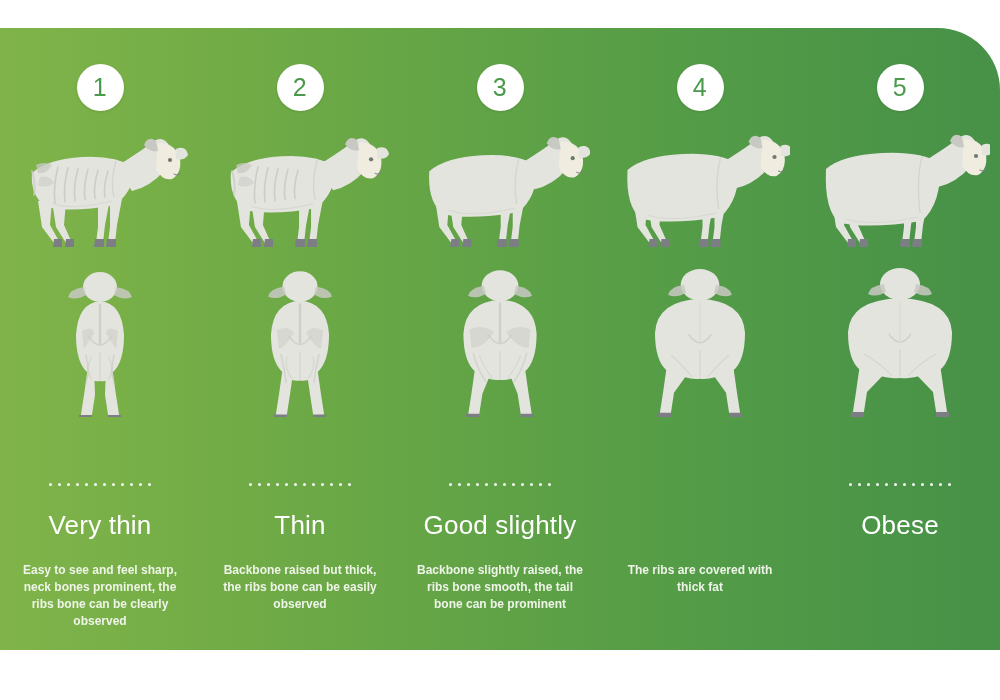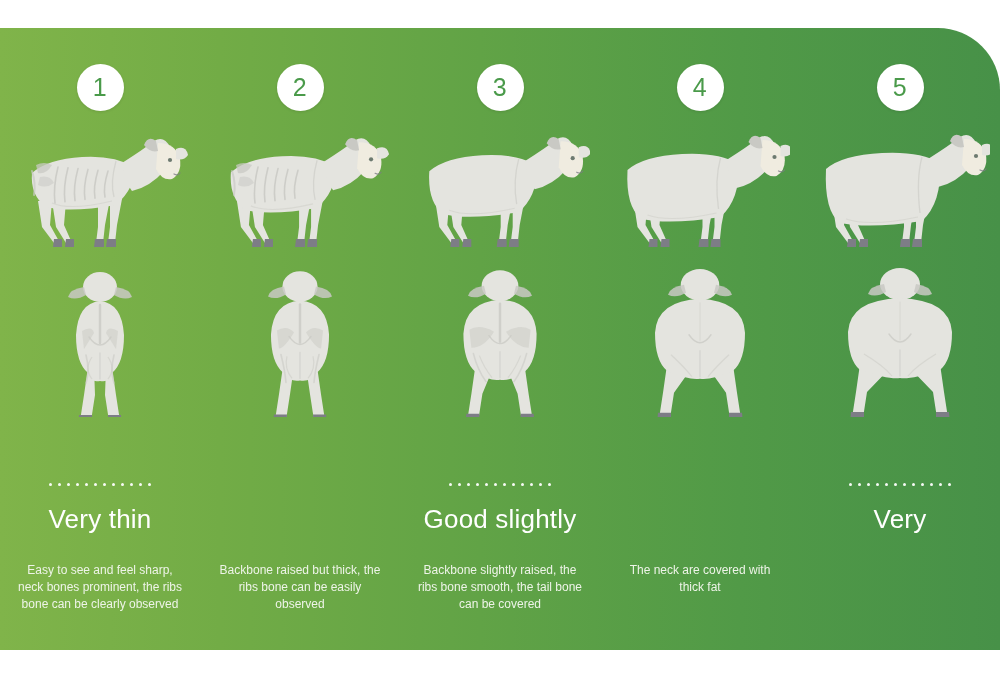--- a/index.html
+++ b/index.html
@@ -104,37 +104,38 @@
     font-weight: 400;
     color: #ffffff;
     text-align: center;
     line-height: 1.12;
     letter-spacing: 0.2px;
     max-width: 170px;
   }
   .cond-desc {
     margin-top: 16px;
     font-size: 12px;
-    font-weight: 400;
+    font-weight: 700;
     color: #eef4e8;
     text-align: center;
     line-height: 1.42;
     max-width: 168px;
     padding: 0 6px;
   }
 
   
   .col-meta {
     position: absolute;
     top: 425px;
     left: 0;
     right: 0;
     display: flex;
     flex-direction: column;
     align-items: center;
+    gap: 6px;
   }
   .desc-wrap {
     position: absolute;
     top: 518px;
     left: 0;
     right: 0;
     display: flex;
     justify-content: center;
   }
 </style>
@@ -375,20 +376,37 @@
 
       <path d="M 51.96 65.46000000000001 Q 61.96 59.46 69 67.46000000000001
                Q 59 83.46000000000001 53.96 83.46000000000001 Z" fill="#c9c9c4" opacity="0.5"></path>
       <path d="M 98.03999999999999 65.46000000000001 Q 88.03999999999999 59.46 81 67.46000000000001
                Q 91 83.46000000000001 96.03999999999999 83.46000000000001 Z" fill="#c9c9c4" opacity="0.5"></path>
       <path d="M 55.96 89.46000000000001 Q 59.96 105.46000000000001 61 117.46000000000001" fill="none" stroke="#c9c9c4" stroke-width="1.6" opacity="0.6" stroke-linecap="round"></path>
       <path d="M 94.03999999999999 89.46000000000001 Q 90.03999999999999 105.46000000000001 89 117.46000000000001" fill="none" stroke="#c9c9c4" stroke-width="1.6" opacity="0.6" stroke-linecap="round"></path>
     </g>
   </svg>
     </div>
+    <div class="col-meta">
+      <div class="dots">
+              <i></i>
+              <i></i>
+              <i></i>
+              <i></i>
+              <i></i>
+              <i></i>
+              <i></i>
+              <i></i>
+              <i></i>
+              <i></i>
+              <i></i>
+              <i></i>
+            </div>
+      <div class="cond-name">Thin</div>
+    </div>
     <div class="desc-wrap">
       <div class="cond-desc">Backbone raised but thick, the ribs bone can be easily observed</div>
     </div>
   </div>
         <div class="column">
     <div class="badge">
       <span class="badge-num">3</span>
     </div>
     <div class="sheep-side">
       
@@ -496,21 +514,21 @@
               <i></i>
               <i></i>
               <i></i>
               <i></i>
               <i></i>
               <i></i>
             </div>
       <div class="cond-name">Good slightly</div>
     </div>
     <div class="desc-wrap">
-      <div class="cond-desc">Backbone slightly raised, the ribs bone smooth, the tail bone can be covered</div>
+      <div class="cond-desc">Backbone slightly raised, the ribs bone smooth, the tail bone can be prominent</div>
     </div>
   </div>
         <div class="column">
     <div class="badge">
       <span class="badge-num">4</span>
     </div>
     <div class="sheep-side">
       
   <svg viewBox="0 0 180 122" width="180" height="122" xmlns="http://www.w3.org/2000/svg">
     <g>
@@ -593,21 +611,21 @@
 
       <path d="M 75 85.75 L 75 111.75" fill="none" stroke="#c9c9c4" stroke-width="1.3" opacity="0.55" stroke-linecap="round"></path>
 
       <path d="M 46 89.75 Q 59 101.75 67 111.75" fill="none" stroke="#c9c9c4" stroke-width="1.2" opacity="0.5"></path>
       <path d="M 104 89.75 Q 91 101.75 83 111.75" fill="none" stroke="#c9c9c4" stroke-width="1.2" opacity="0.5"></path>
 
     </g>
   </svg>
     </div>
     <div class="desc-wrap">
-      <div class="cond-desc">The neck are covered with thick fat</div>
+      <div class="cond-desc">The ribs are covered with thick fat</div>
     </div>
   </div>
         <div class="column">
     <div class="badge">
       <span class="badge-num">5</span>
     </div>
     <div class="sheep-side">
       
   <svg viewBox="0 0 180 122" width="180" height="122" xmlns="http://www.w3.org/2000/svg">
     <g>
@@ -704,18 +722,18 @@
               <i></i>
               <i></i>
               <i></i>
               <i></i>
               <i></i>
               <i></i>
               <i></i>
               <i></i>
               <i></i>
             </div>
-      <div class="cond-name">Very</div>
+      <div class="cond-name">Obese</div>
     </div>
   </div>
       </div>
   </div>
 </div>
 
 </body></html>

